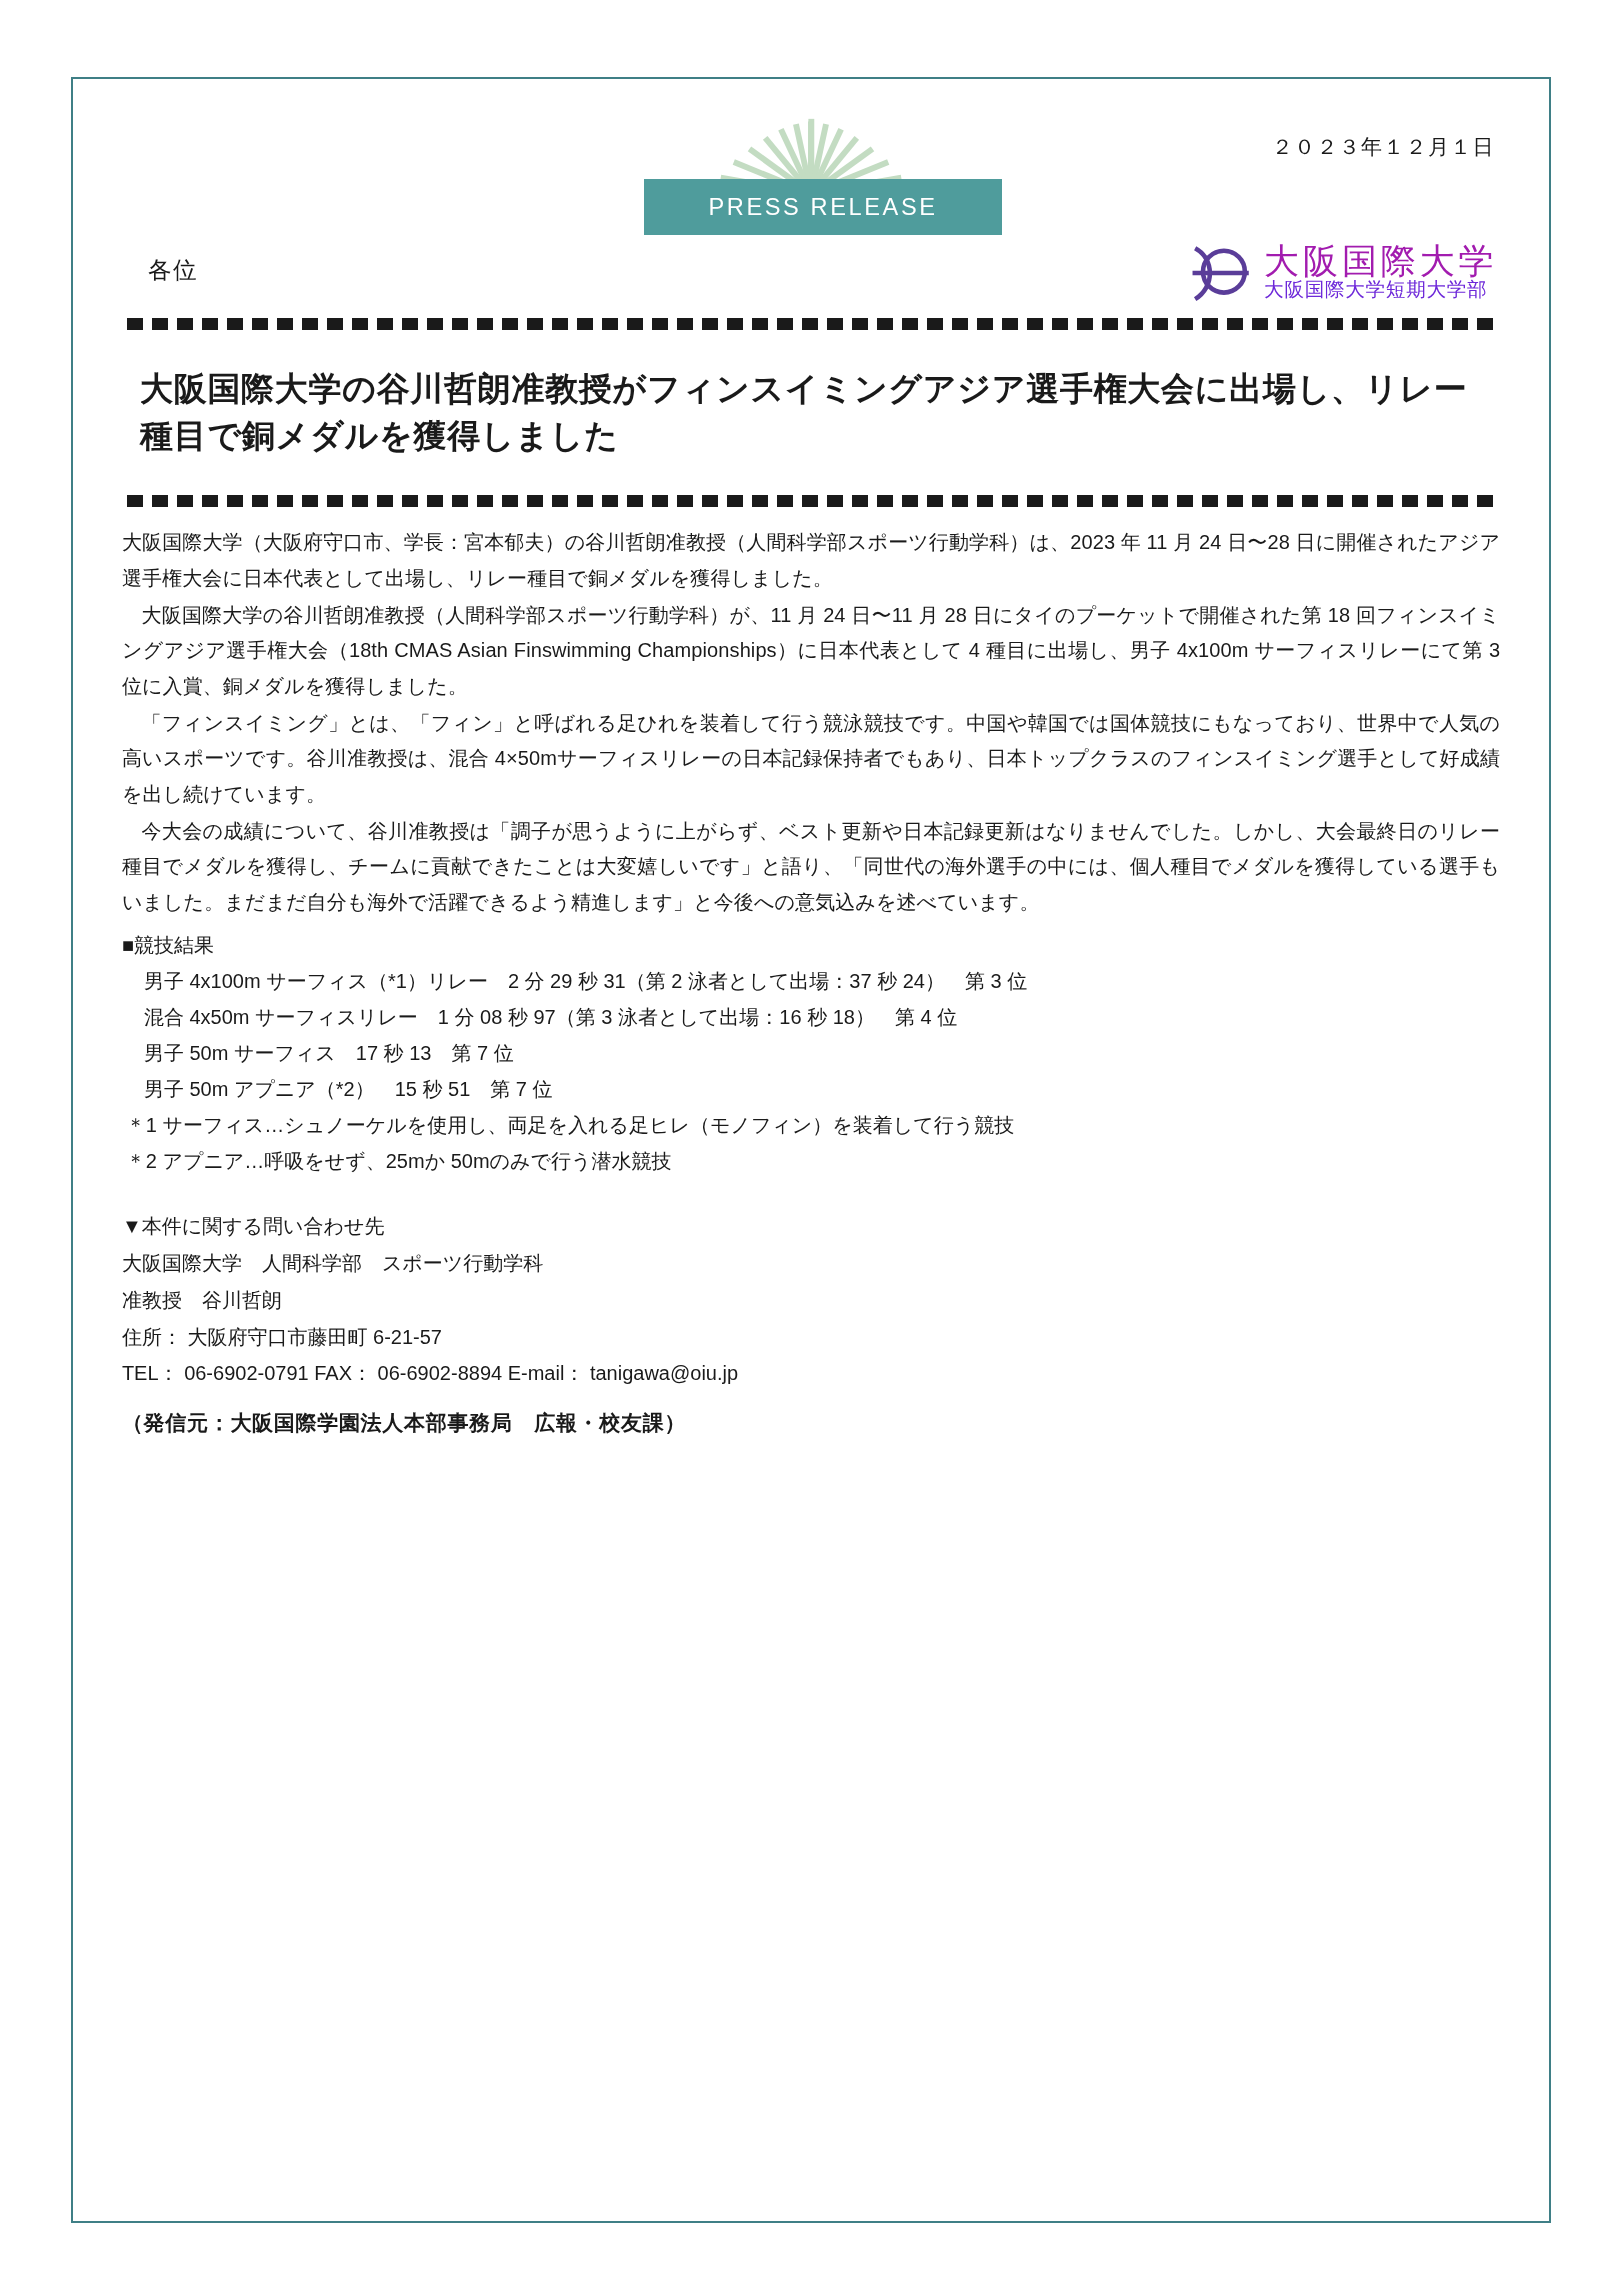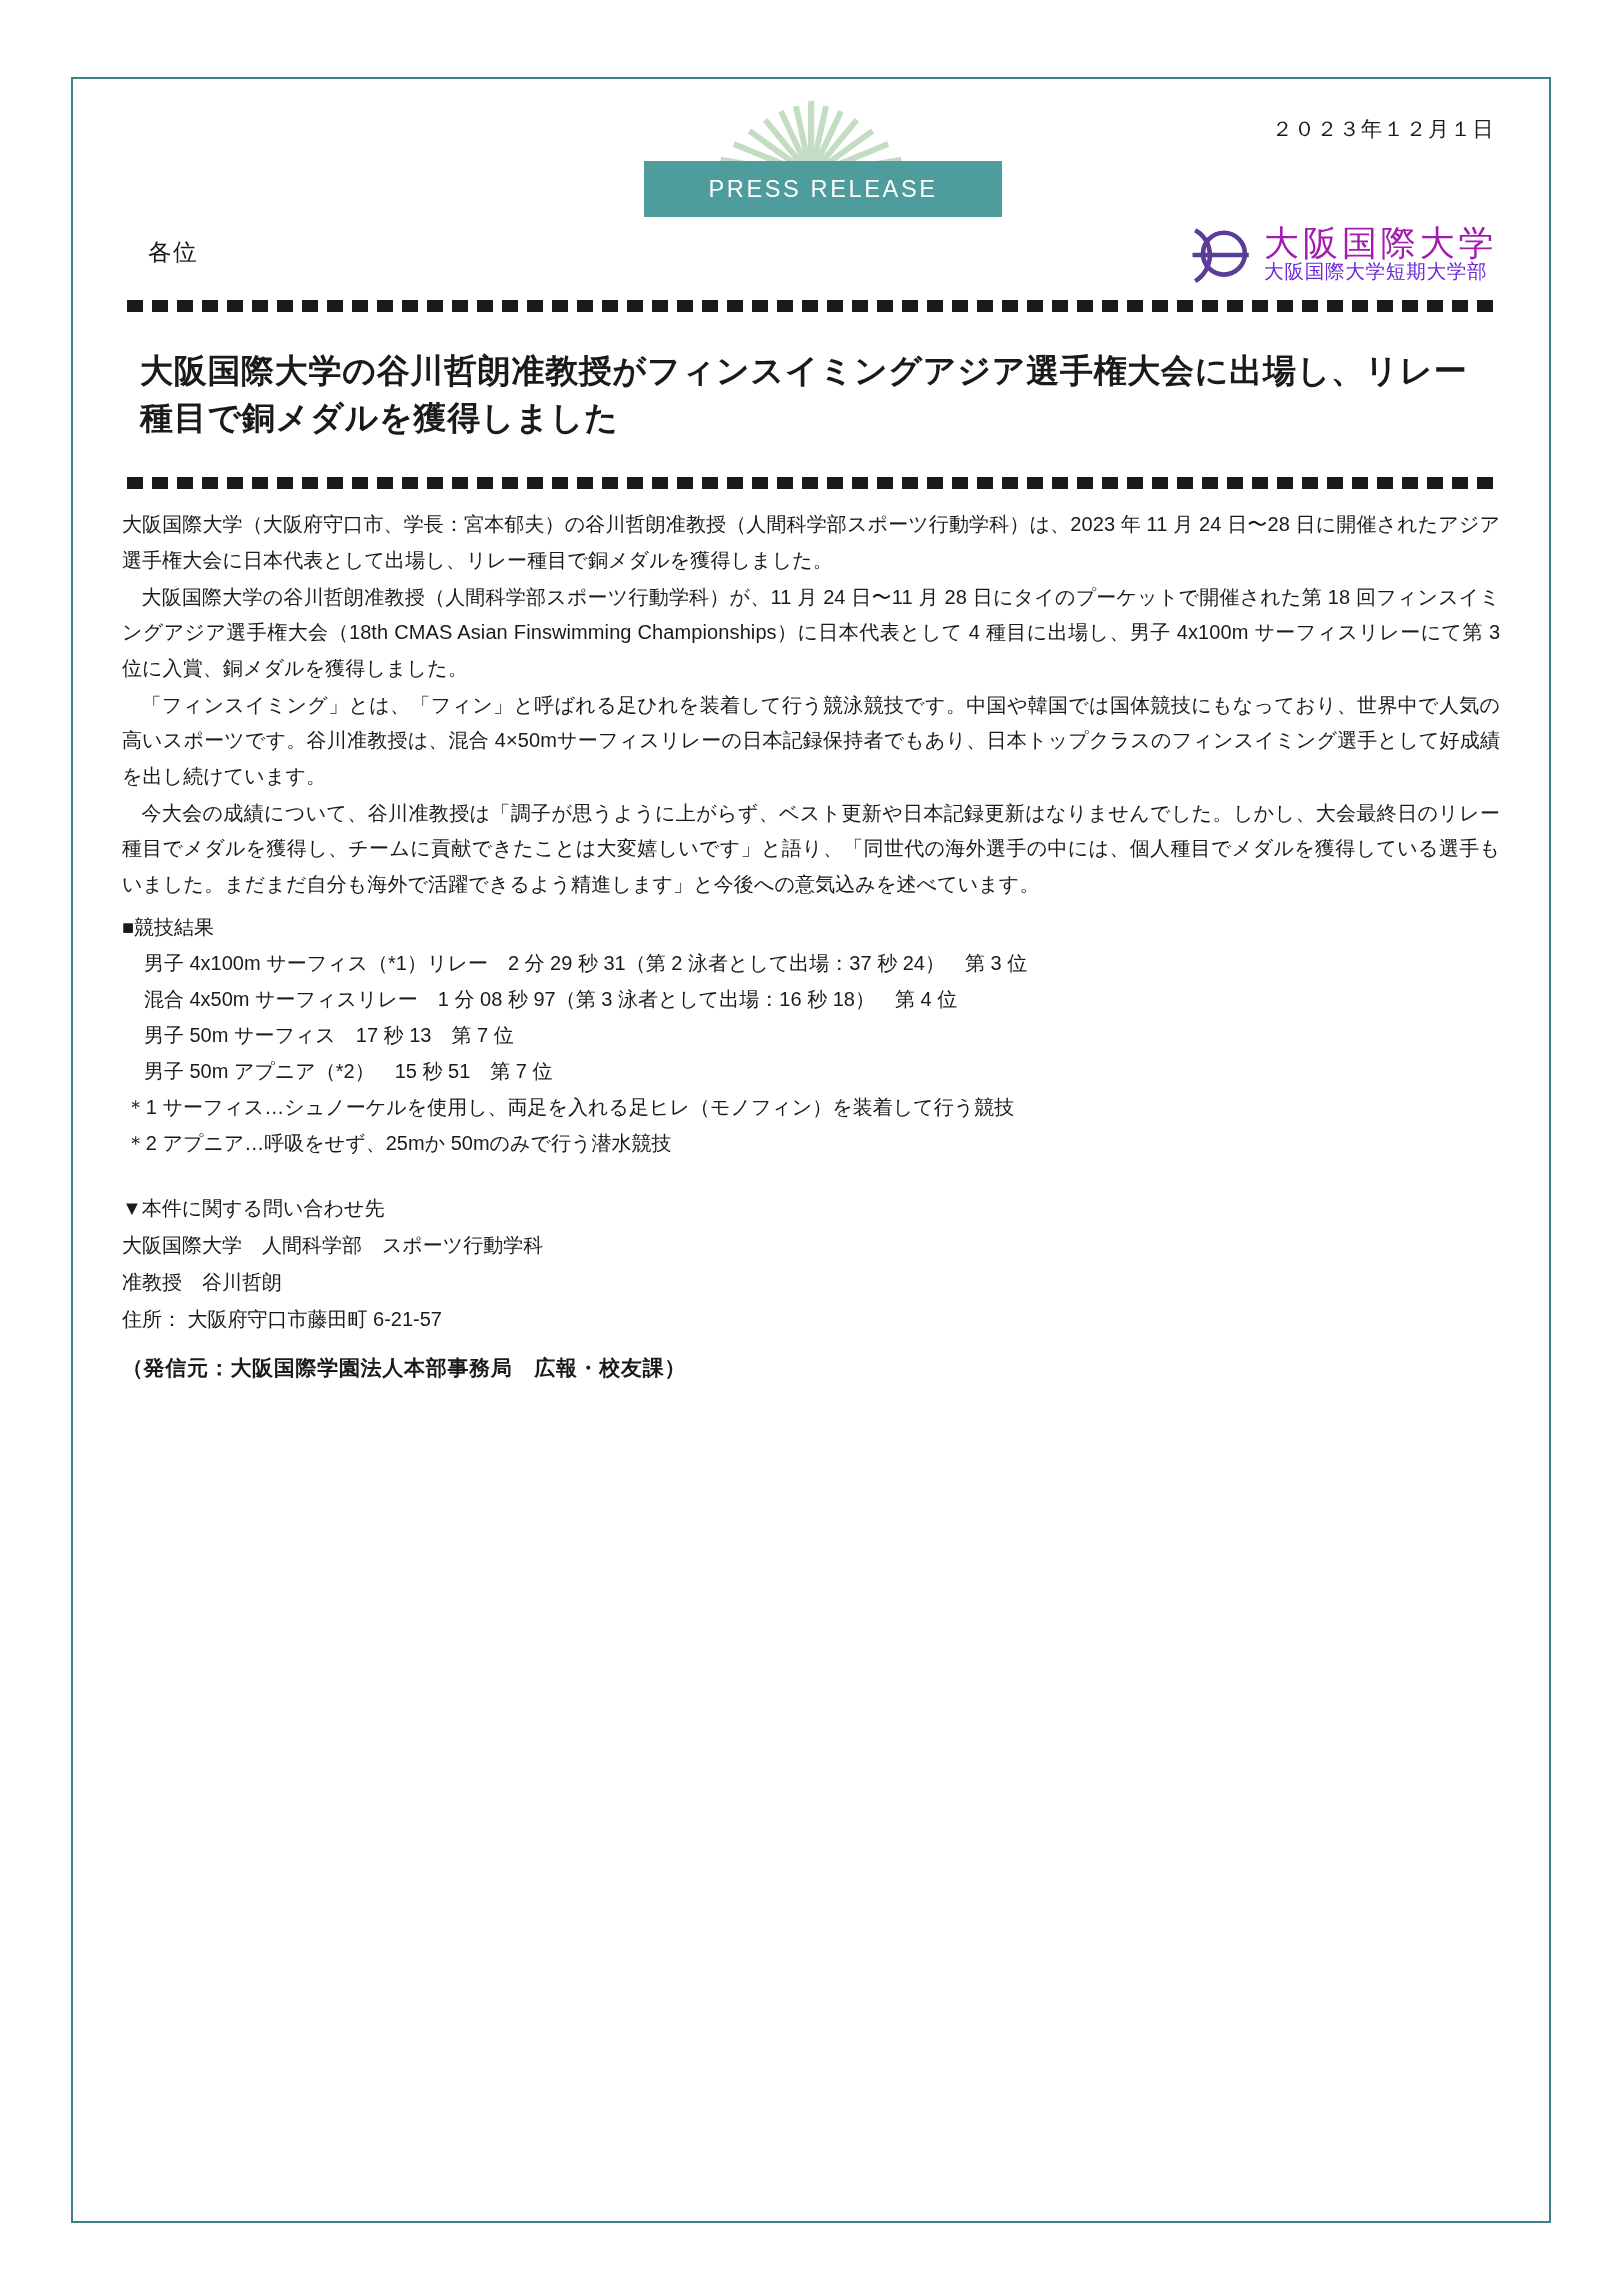--- a/index.html
+++ b/index.html
@@ -29,21 +29,21 @@
     box-sizing: border-box;
     pointer-events: none;
   }
   .content {
     position: absolute;
     left: 71px;
     top: 77px;
     width: 1480px;
     height: 2146px;
     box-sizing: border-box;
-    padding: 7px 47px 13px 47px;
+    padding: 25px 47px 13px 47px;
   }
 
   
   .header {
     position: relative;
     height: 216px;
   }
   .date {
     position: absolute;
     right: 9.2px;
@@ -250,19 +250,20 @@
       <p class="result-line">男子 50m サーフィス　17 秒 13　第 7 位</p>
       <p class="result-line">男子 50m アプニア（*2）　15 秒 51　第 7 位</p>
       <p class="note-line">＊1 サーフィス…シュノーケルを使用し、両足を入れる足ヒレ（モノフィン）を装着して行う競技</p>
       <p class="note-line">＊2 アプニア…呼吸をせず、25mか 50mのみで行う潜水競技</p>
 
       <div class="contact-block">
         <p class="contact-line">▼本件に関する問い合わせ先</p>
         <p class="contact-line">大阪国際大学　人間科学部　スポーツ行動学科</p>
         <p class="contact-line">准教授　谷川哲朗</p>
         <p class="contact-line">住所： 大阪府守口市藤田町 6-21-57</p>
+        <p class="contact-line">TEL： 06-6902-0791  FAX： 06-6902-8894  E-mail： tanigawa@oiu.jp</p>
         <p class="publisher">（発信元：大阪国際学園法人本部事務局　広報・校友課）</p>
       </div>
     </div>
 
   </div>
 </div>
 
 
 </body></html>

